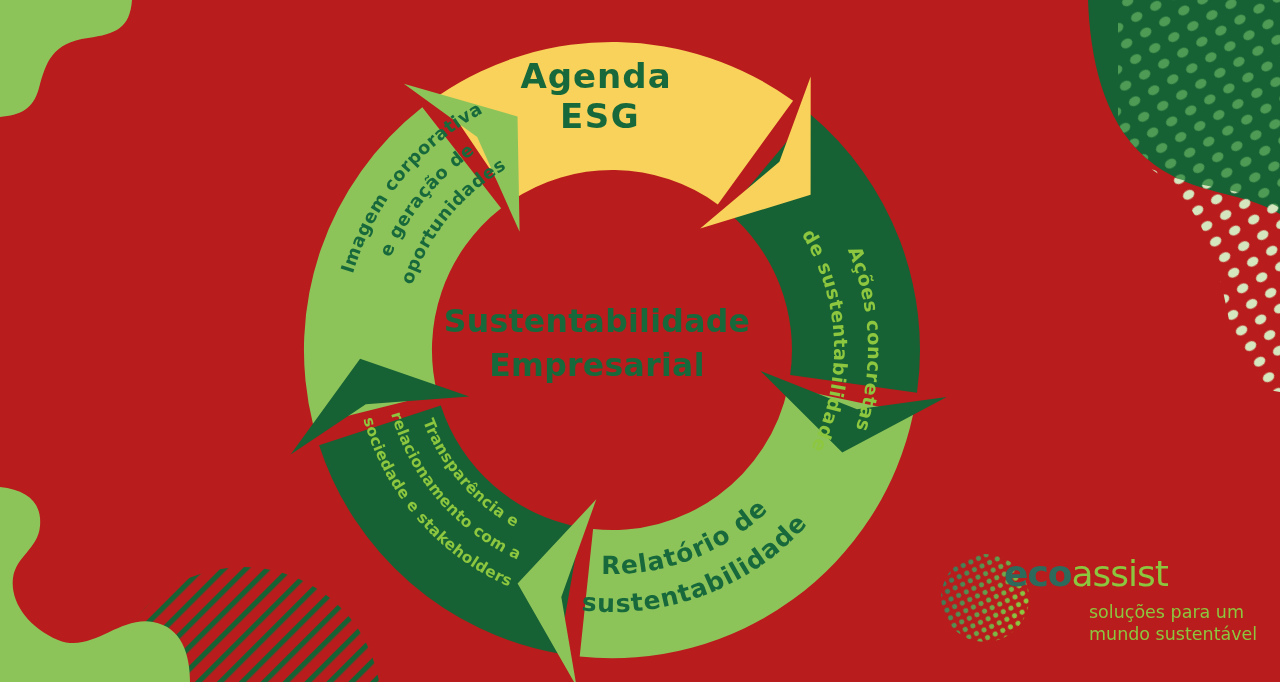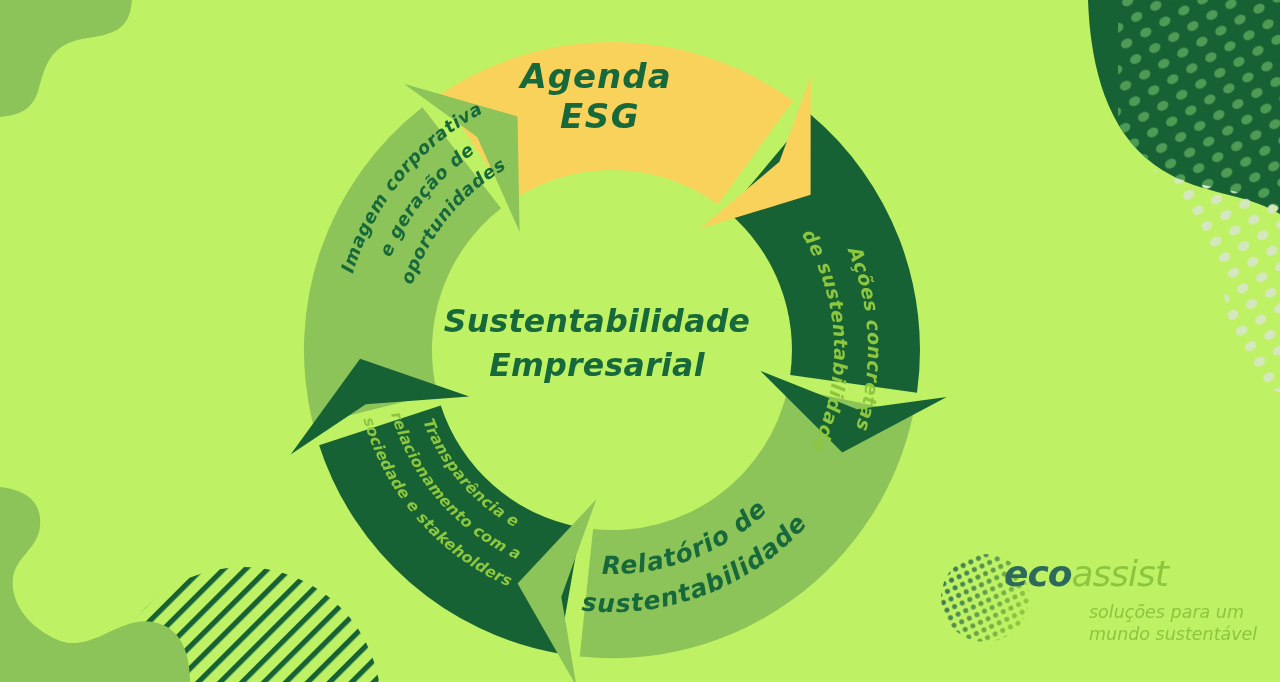--- a/index.html
+++ b/index.html
@@ -1,16 +1,16 @@
 <!DOCTYPE html>
 <html><head>
 <meta charset="utf-8">
 <style>
   html,body{margin:0;padding:0;background:#ffffff;}
-  .stage{position:relative;width:1280px;height:682px;overflow:hidden;background:#bef264;font-style:italic;}
+  .stage{position:relative;width:1280px;height:682px;overflow:hidden;background:#b91c1c;}
   svg{display:block;}
   text, textPath{font-family:"DejaVu Sans", sans-serif;}
   .seg-label{font-weight:700;}
 </style>
 </head>
 <body>
 
 <div class="stage">
 <svg width="1280" height="682" viewBox="0 0 1280 682" xmlns="http://www.w3.org/2000/svg">
   <defs>

